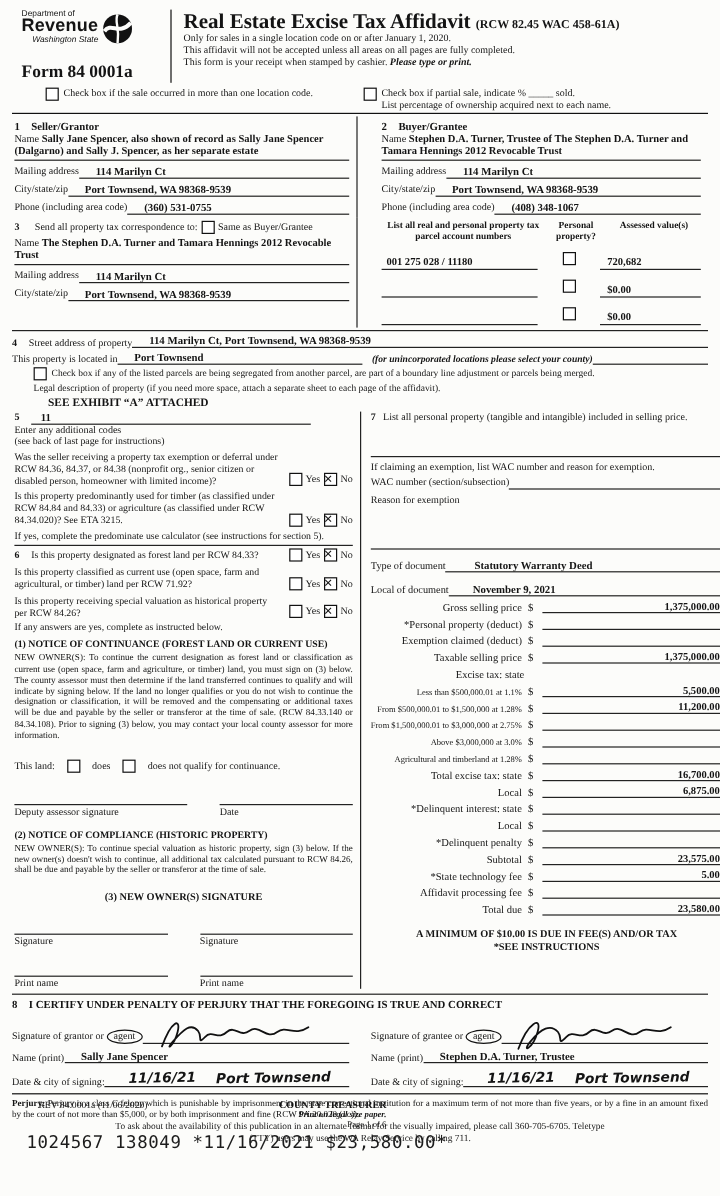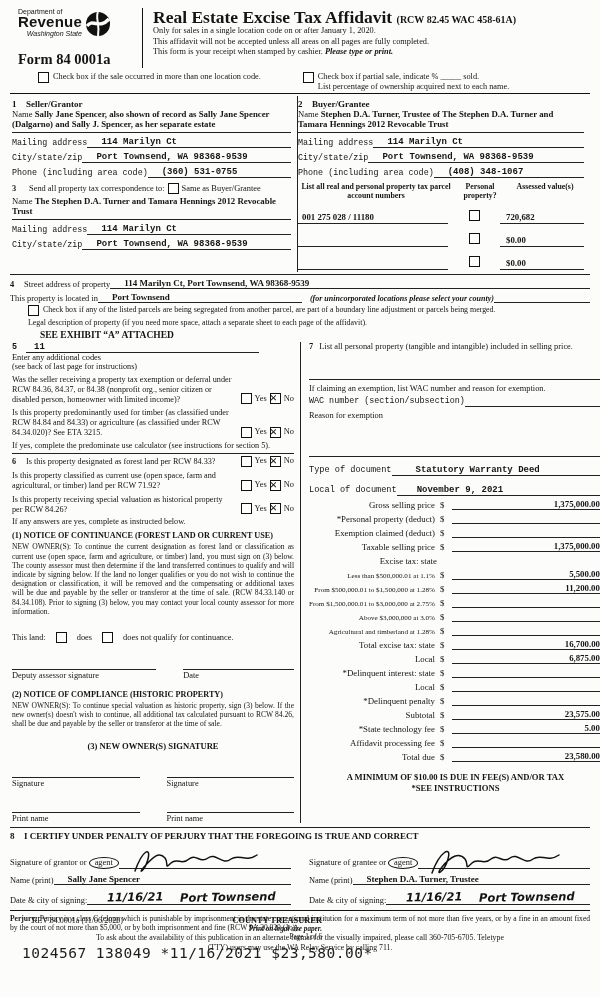--- a/index.html
+++ b/index.html
@@ -25,27 +25,27 @@
   .chk2-note{margin-top:1px;}
   
   .cb{display:inline-block;width:9px;height:9px;border:1px solid #111;position:relative;flex:none;
       vertical-align:-1px;background:#fff;}
   .cb.x::before{content:"×";position:absolute;left:-1px;top:-3px;font-size:13px;line-height:13px;font-weight:bold;}
   
   .rule{border-top:1.6px solid #111;margin:2px 0;}
   .rule-thin{border-top:1px solid #222;margin:2px 0;}
   
   .grid2{display:grid;grid-template-columns:287px 1fr;}
-  .grid2 > .colR{border-left:1.2px solid #222;padding-left:0;}
+  .grid2 > .colR{border-left:1.2px solid #222;padding-left:20px;}
   .cell{padding:3px 6px 2px 2px;}
   .sec-head{font-size:9px;font-weight:bold;}
   .secnum{display:inline-block;width:14px;font-weight:bold;}
   .name-blk{font-size:8.6px;border-bottom:1.2px solid #222;padding-bottom:1px;min-height:22px;}
   .name-blk .val{font-weight:bold;font-size:8.8px;}
-  .frow{display:flex;align-items:center;margin-top:4px;font-size:8.4px;font-family:Liberation Mono, monospace;}
+  .frow{display:flex;align-items:flex-start;margin-top:4px;font-size:8.4px;}
   .frow .lbl{white-space:nowrap;}
   .fill{flex:1;border-bottom:1px solid #222;font-weight:bold;font-size:9px;padding:0 0 0 14px;min-height:10px;}
   
   .parcel-head{display:flex;font-size:7.8px;font-weight:bold;text-align:center;line-height:1.15;}
   .parcel-head .c1{flex:1;}
   .parcel-head .c2{width:52px;}
   .parcel-head .c3{width:78px;}
   .parcel-row{display:flex;align-items:flex-end;margin-top:5px;}
   .parcel-row .c1{flex:1;border-bottom:1px solid #222;font-weight:bold;font-size:8.8px;padding-left:4px;min-height:11px;}
   .parcel-row .c2{width:52px;text-align:center;}
@@ -53,21 +53,21 @@
   
   .s4row{display:flex;align-items:flex-end;font-size:8.4px;margin-top:3px;}
   .s4 .fine{font-size:7.9px;margin-top:2px;}
   .exhibit{font-size:9.5px;font-weight:bold;margin:3px 0 2px 30px;}
   
   .main{display:grid;grid-template-columns:290px 1fr;margin-top:2px;}
   .mainL{padding:0 6px 0 2px;}
   .mainR{border-left:1.2px solid #222;padding-left:8px;}
   .qrow{display:flex;align-items:flex-end;font-size:8.2px;margin-top:4px;line-height:1.2;}
   .qrow .q{flex:1;padding-right:6px;}
-  .yn{white-space:nowrap;font-size:8.4px;display:flex;gap:3px;align-items:center;}
+  .yn{white-space:nowrap;font-size:8.4px;display:flex;gap:3px;align-items:flex-end;}
   .noticeT{font-size:8.2px;font-weight:bold;margin-top:5px;}
   .noticeB{font-size:7.55px;text-align:justify;line-height:1.22;margin-top:2px;}
   .landrow{display:flex;gap:10px;align-items:center;font-size:8.4px;margin-top:16px;}
   .sigpair{display:flex;gap:27px;margin-top:18px;justify-content:space-between;}
   .sigcell{flex:1;border-top:1px solid #222;font-size:8.4px;padding-top:1px;}
   .center{text-align:center;}
   
   .trow{display:flex;align-items:flex-end;margin-top:3px;font-size:8.8px;}
   .tlabel{flex:1;text-align:right;padding-right:5px;white-space:nowrap;}
   .tlabel.sm{font-size:7.1px;}

